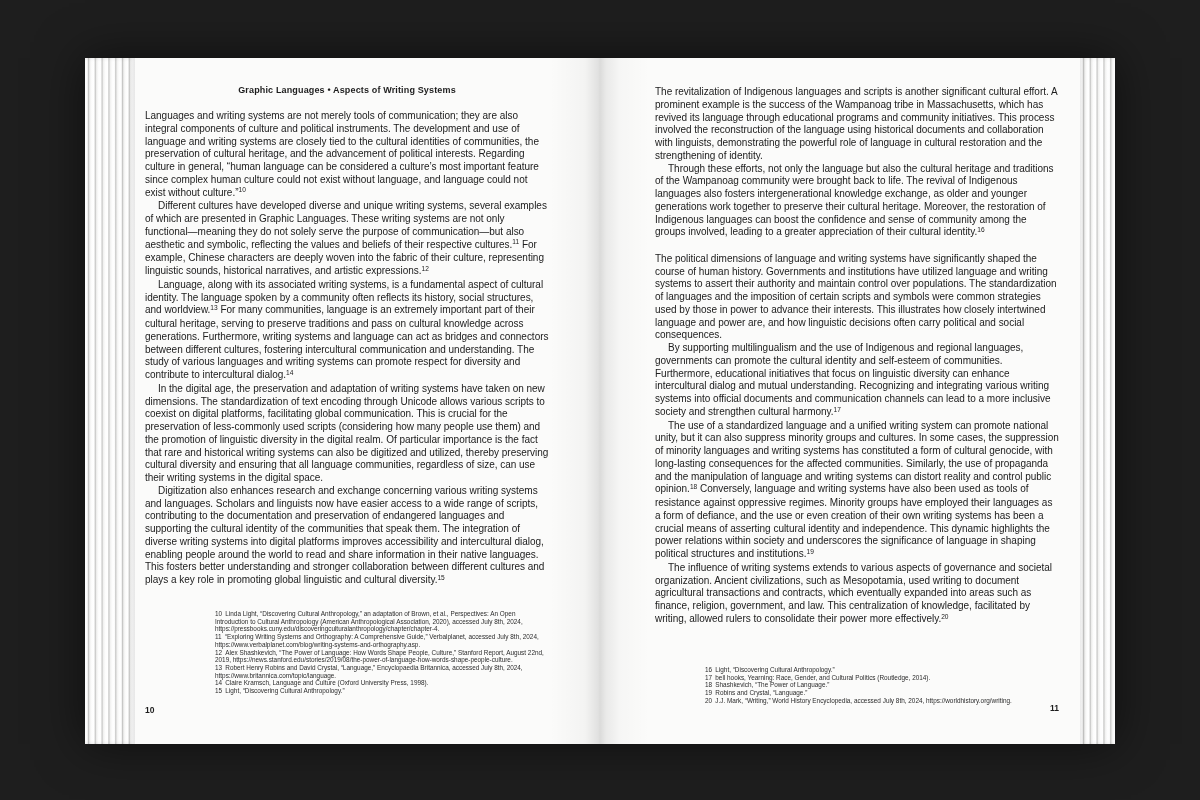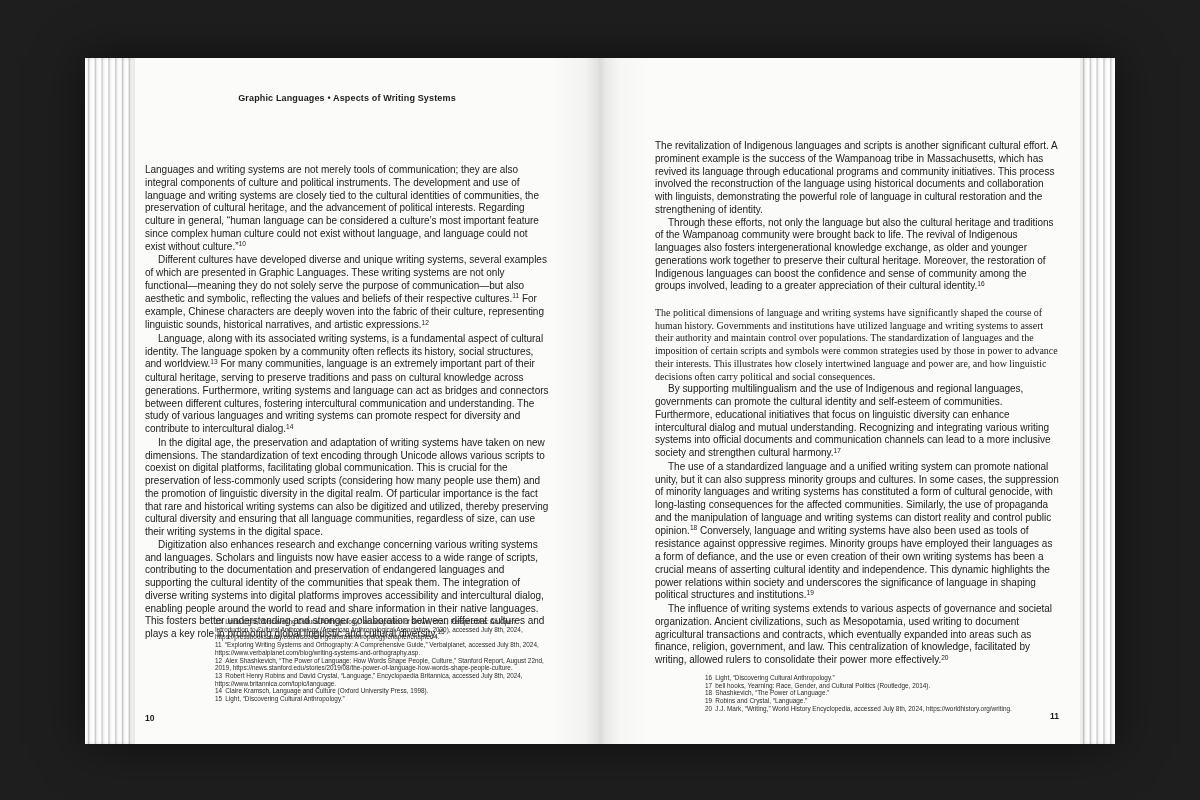--- a/index.html
+++ b/index.html
@@ -13,42 +13,42 @@
     background:#fbfbfa;
     box-shadow:0 0 45px rgba(0,0,0,0.55);
   }
   .fore-edge {
     position:absolute; top:0; height:100%;
     background:repeating-linear-gradient(90deg,
       #fdfdfd 0px, #ffffff 2.2px, #c7c7c6 3.5px, #f1f1f0 4.8px, #fdfdfd 6.8px);
   }
   .fore-edge.left  { left:0; width:50px;  box-shadow:inset -3px 0 4px rgba(0,0,0,0.10); }
   .fore-edge.right { right:0; width:35px; box-shadow:inset 3px 0 4px rgba(0,0,0,0.08); }
-  .page { position:absolute; top:8px; height:100%; }
+  .page { position:absolute; top:0; height:100%; }
   .page.left  { left:50px;  width:465px; }
   .page.right { left:515px; width:480px; }
   .spine {
     position:absolute; left:465px; top:0; width:100px; height:100%; pointer-events:none;
     background:linear-gradient(90deg,
       rgba(0,0,0,0) 0%, rgba(0,0,0,0.03) 35%, rgba(0,0,0,0.10) 48%,
       rgba(0,0,0,0.13) 50%, rgba(0,0,0,0.07) 56%, rgba(0,0,0,0.02) 70%, rgba(0,0,0,0) 100%);
   }
   .runhead {
     position:absolute; top:27px; left:10px; width:404px; text-align:center;
     font-size:9px; font-weight:bold; color:#1d1d1d; letter-spacing:0.15px;
   }
   .body-col {
     position:absolute; width:404px;
-    font-size:10px; line-height:12.75px; letter-spacing:-0.02px; color:#202020;margin-top:46px;
+    font-size:10px; line-height:12.75px; letter-spacing:-0.02px; color:#202020;
   }
   .page.left  .body-col { left:10px; top:52px; }
   .page.right .body-col { left:55px; top:28px; }
   .body-col p.para { margin:0; }
   .body-col p.para.indent { text-indent:13px; }
-  .body-col p.para.gap { margin-top:12.75px;font-family:Liberation Serif, serif; }
+  .body-col p.para.gap { margin-top:12.75px; }
   .it  { }
   .sup { font-size:6.6px; position:relative; top:-3.2px; letter-spacing:0; }
   .footnotes {
     position:absolute; color:#2b2b2b;
     font-size:6.4px; line-height:7.7px; letter-spacing:0;
   }
   .page.left  .footnotes { left:80px;  top:552px; width:332px; }
   .page.right .footnotes { left:105px; top:608px; width:356px; }
   .footnotes p.para { margin:0; text-indent:0; }
   .pageno {

